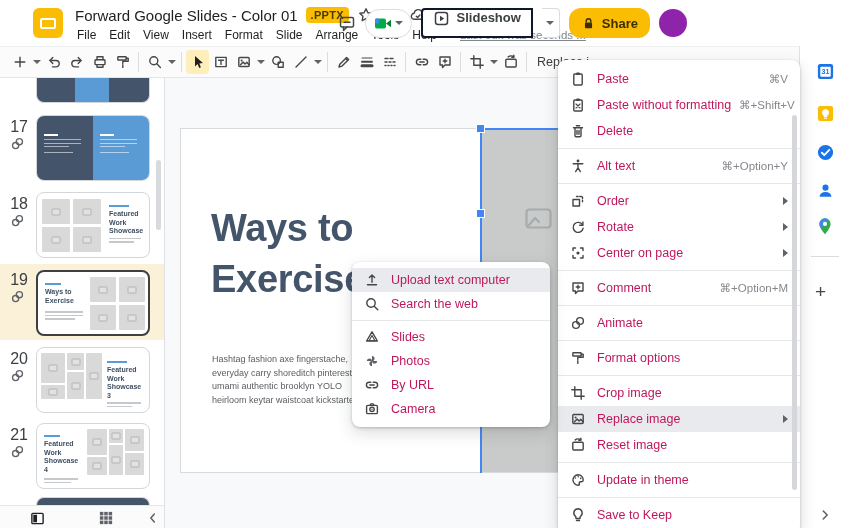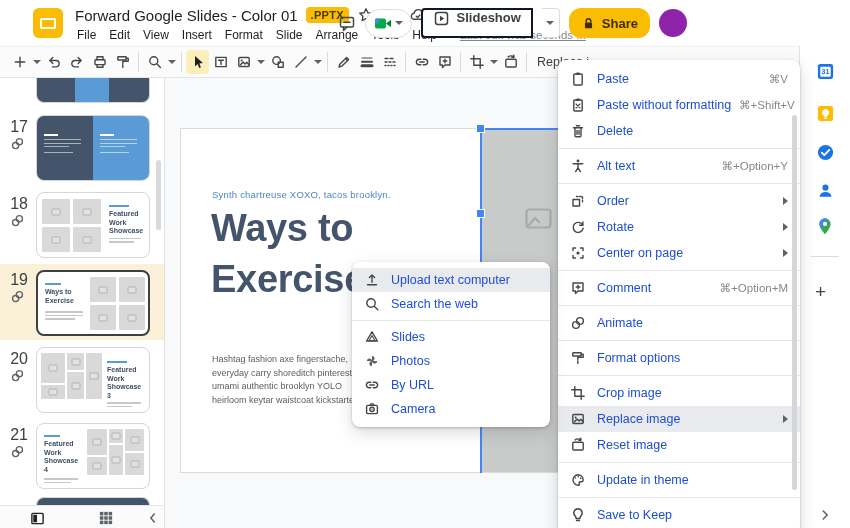--- a/index.html
+++ b/index.html
@@ -66,21 +66,21 @@
 
 .rail{position:absolute;left:799px;top:46px;width:51px;height:482px;background:#fff;border-left:1px solid #e0e2e5;z-index:30}
 .rail-ic{position:absolute;left:15px;width:20px;height:20px;display:flex;align-items:flex-end;justify-content:center}
 .rail-div{position:absolute;left:11px;width:28px;height:1px;background:#dadce0}
 .rail-plus{position:absolute;left:15px;font-size:19px;color:#444746;line-height:20px}
 
 .ctx{position:absolute;left:558px;top:60px;width:242px;background:#fff;border-radius:8px;box-shadow:0 1px 3px rgba(60,64,67,.3),0 6px 16px rgba(60,64,67,.18);padding:6px 0;z-index:60}
 .mi{height:26px;display:flex;align-items:center;padding:0 12px;cursor:default}
 .mi.hl{background:#e8eaee}
 .mic{width:16px;height:16px;margin-right:11px;flex:0 0 auto}
-.ml{font-size:12.5px;color:#1d4ed8;white-space:nowrap}
+.ml{font-size:12.5px;color:#be185d;white-space:nowrap}
 .ms{margin-left:auto;font-size:11.5px;color:#84888d;white-space:nowrap;padding-left:8px}
 .arr{margin-left:auto;width:0;height:0;border-top:4px solid transparent;border-bottom:4px solid transparent;border-left:5px solid #5f6368}
 .mdiv{border-top:1px solid #e4e6e8;margin:4px 0}
 .menu-scroll{position:absolute;right:3px;top:55px;width:5px;height:375px;background:#d4d6d9;border-radius:3px}
 .sub{position:absolute;left:352px;top:262px;width:198px;background:#fff;border-radius:8px;box-shadow:0 1px 3px rgba(60,64,67,.3),0 6px 16px rgba(60,64,67,.18);padding:6px 0;z-index:70}
 .sub .mi{height:24px}
 </style>
 </head>
 <body>
 
@@ -453,21 +453,20 @@
     </span>
     <span class="fsb" style="left:144px">
       <svg width="14" height="14" viewBox="0 0 16 16" class="ic" style="stroke:#5f6368;stroke-width:1.8">
           <path d="M9.5 3.5 L5.5 8 L9.5 12.5"></path>
         </svg>
     </span>
   </div>
 
   <div class="canvas">
     <div class="slide">
-      <div class="eyebrow">Synth chartreuse XOXO, tacos brooklyn.</div>
       <div class="slide-title pre">Ways to
 Exercise</div>
       <div class="slide-body pre">Hashtag fashion axe fingerstache,
 everyday carry shoreditch pinterest
 umami authentic brooklyn YOLO
 heirloom keytar waistcoat kickstarter.</div>
       <div class="ph-img">
         <svg class="ph-icon" width="27" height="21" viewBox="0 0 27 21">
           <rect x="1.5" y="1.5" width="24" height="18" rx="3" fill="none" stroke="#a8abae" stroke-width="2.2"></rect>
           <path d="M4 17 L10 10 14 14" fill="none" stroke="#a8abae" stroke-width="2.2" stroke-linecap="round" stroke-linejoin="round"></path>

